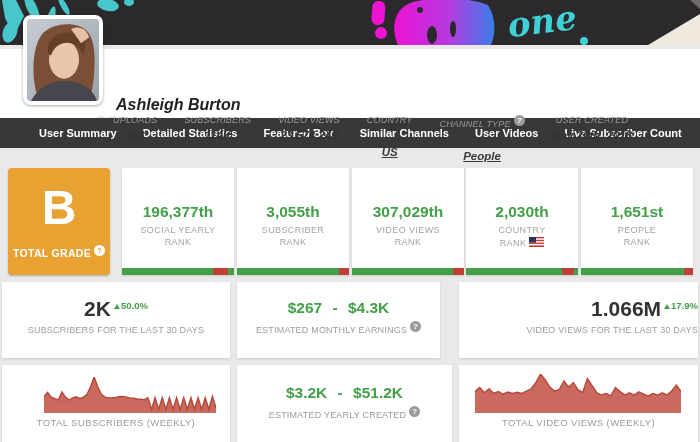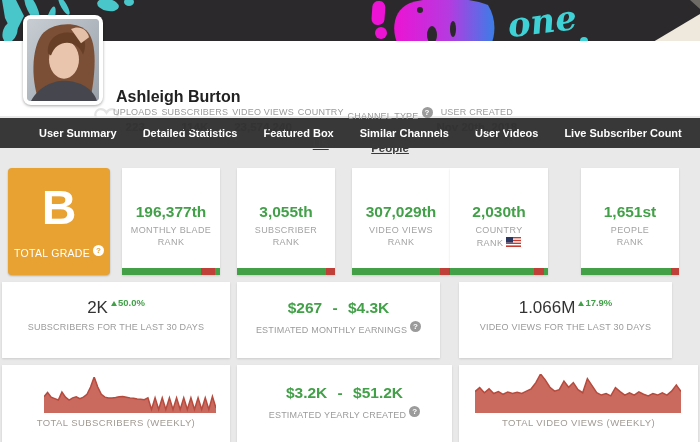--- a/index.html
+++ b/index.html
@@ -3,64 +3,64 @@
 <meta charset="utf-8">
 <style>
   html,body{margin:0;padding:0;background:#e9e9e9;}
   #app{position:relative;width:700px;height:442px;overflow:hidden;background:#e9e9e9;
        font-family:"Liberation Sans",sans-serif;-webkit-font-smoothing:antialiased;}
 
   
   .banner{position:absolute;top:0;left:0;width:700px;height:45px;}
 
   
-  .profile-bar{position:absolute;top:41px;left:0;width:700px;height:75px;background:#fff;}
+  .profile-bar{position:absolute;top:49px;left:0;width:700px;height:75px;background:#fff;font-style:italic;}
   .avatar{position:absolute;left:23px;top:15px;width:80px;height:90px;background:#fff;
           border-radius:8px;box-shadow:0 1px 3px rgba(0,0,0,.35);padding:4px;box-sizing:border-box;z-index:6;}
   .avatar svg{display:block;width:100%;height:100%;border-radius:4px;}
   .name{position:absolute;left:116px;top:47px;font-size:16px;font-weight:bold;color:#222;z-index:5;}
   .heart{position:absolute;left:93px;top:66px;width:27px;height:25px;cursor:pointer;}
-  .stats{position:absolute;left:113px;top:66px;display:flex;gap:4px;z-index:5;}
+  .stats{position:absolute;left:113px;top:66px;display:flex;gap:27px;z-index:5;}
   .stat{text-align:center;}
   .stat .lbl{font-size:9px;color:#9b9b9b;letter-spacing:.2px;white-space:nowrap;}
   .stat .val{font-size:11.5px;font-weight:bold;color:#333;margin-top:4px;white-space:nowrap;}
   .stat .val.link{text-decoration:underline;color:#3a3a3a;cursor:pointer;margin-top:21px;}
   .qmark{display:inline-block;width:11px;height:11px;border-radius:50%;background:#9b9b9b;color:#fff;
          font-size:8px;font-weight:bold;line-height:11px;text-align:center;vertical-align:4px;margin-left:3px;cursor:pointer;}
   .qmark::after{content:"?";}
   .qmark.on-orange{background:#fff;color:#e7a232;}
 
   
   .nav{position:absolute;top:118px;left:0;width:700px;height:30px;background:#383838;display:flex;
        align-items:center;padding-left:26px;box-sizing:border-box;overflow:hidden;}
   .nav-item{color:#fff;font-size:11px;font-weight:bold;padding:0 13px;white-space:nowrap;cursor:pointer;}
 
   
   .grade-card{position:absolute;left:8px;top:168px;width:102px;height:107px;background:#e7a232;
               border-radius:4px;box-shadow:0 1px 2px rgba(0,0,0,.25);text-align:center;color:#fff;}
   .grade-letter{font-size:48px;font-weight:bold;margin-top:16px;line-height:1;}
-  .grade-label{font-size:10.5px;font-weight:normal;margin-top:13px;letter-spacing:.3px;}
-  .rank-card{position:absolute;top:168px;width:98px;height:107px;background:#fff;
+  .grade-label{font-size:10.5px;font-weight:bold;margin-top:13px;letter-spacing:.3px;}
+  .rank-card{position:absolute;top:168px;width:112px;height:107px;background:#fff;
              box-shadow:0 1px 2px rgba(0,0,0,.12);text-align:center;overflow:hidden;}
   .rank-value{margin-top:35px;font-size:15.5px;font-weight:bold;color:#42a048;}
   .rank-l1{font-size:9px;color:#a3a3a3;letter-spacing:.4px;margin-top:4px;}
   .rank-l2{font-size:9px;color:#a3a3a3;letter-spacing:.4px;margin-top:2px;}
   .rank-bar{position:absolute;bottom:0;left:0;right:0;height:7px;background:#43a047;}
   .bar-red{position:absolute;top:0;height:100%;background:#bf4038;}
   .flag{vertical-align:-1px;margin-left:3px;}
 
   
   .card{position:absolute;background:#fff;box-shadow:0 1px 2px rgba(0,0,0,.12);text-align:center;box-sizing:border-box;}
   #card-subs{left:2px;top:282px;width:228px;height:76px;padding-top:15px;}
   #card-monthly{left:237px;top:282px;width:203px;height:76px;padding-top:17px;}
-  #card-views{left:459px;top:282px;width:213px;height:76px;padding-top:15px;}
+  #card-views{left:459px;top:282px;width:239px;height:76px;padding-top:15px;text-align:right;}
   #card-subchart{left:2px;top:365px;width:228px;height:85px;}
   #card-yearly{left:237px;top:365px;width:215px;height:85px;padding-top:19px;}
   #card-viewchart{left:459px;top:365px;width:239px;height:85px;}
-  .big-val{font-size:17px;font-weight:normal;color:#333;display:inline-block;}
+  .big-val{font-size:21px;font-weight:bold;color:#333;display:inline-block;}
   .delta{color:#42a048;font-size:9.5px;font-weight:bold;vertical-align:7px;margin-left:3px;}
   .tri{display:inline-block;width:0;height:0;border-left:3.5px solid transparent;border-right:3.5px solid transparent;
        border-bottom:5px solid #42a048;margin-right:1px;}
   .card-label{font-size:9px;color:#9b9b9b;letter-spacing:.2px;margin-top:4px;}
   .money{font-size:15.5px;font-weight:bold;color:#42a048;word-spacing:6px;}
   .spark{position:absolute;}
   #spark-subs{left:42px;top:12px;width:172px;height:36px;}
   #spark-views{left:16px;top:9px;width:206px;height:39px;}
   .chart-label{position:absolute;top:52px;left:0;right:0;font-size:9.5px;color:#a19a93;letter-spacing:.4px;}
 </style>
@@ -165,21 +165,21 @@
     <span class="nav-item">Live Subscriber Count</span>
   </div>
 
   <div class="grade-card">
     <div class="grade-letter">B</div>
     <div class="grade-label"><span>TOTAL GRADE</span><span class="qmark on-orange"></span></div>
   </div>
 
   <div class="rank-card" style="left:122px;">
     <div class="rank-value">196,377th</div>
-    <div class="rank-l1">MONTHLY BLADE</div>
+    <div class="rank-l1">SOCIAL YEARLY</div>
     <div class="rank-l2">RANK</div>
     <div class="rank-bar">
         <div class="bar-red" style="left: 81%; width: 14%;"></div>
       </div>
   </div>
   <div class="rank-card" style="left:237px;">
     <div class="rank-value">3,055th</div>
     <div class="rank-l1">SUBSCRIBER</div>
     <div class="rank-l2">RANK</div>
     <div class="rank-bar">
@@ -187,21 +187,21 @@
       </div>
   </div>
   <div class="rank-card" style="left:352px;">
     <div class="rank-value">307,029th</div>
     <div class="rank-l1">VIDEO VIEWS</div>
     <div class="rank-l2">RANK</div>
     <div class="rank-bar">
         <div class="bar-red" style="left: 90%; width: 10%;"></div>
       </div>
   </div>
-  <div class="rank-card" style="left:450px;">
+  <div class="rank-card" style="left:466px;">
     <div class="rank-value">2,030th</div>
     <div class="rank-l1">COUNTRY</div>
     <div class="rank-l2"><span>RANK</span><svg class="flag" width="15" height="10">
           <rect width="15" height="10" fill="#fff"></rect>
           <g fill="#c9392f">
             <rect y="0" width="15" height="1.4"></rect>
             <rect y="2.8" width="15" height="1.4"></rect>
             <rect y="5.6" width="15" height="1.4"></rect>
             <rect y="8.4" width="15" height="1.6"></rect>
           </g>

